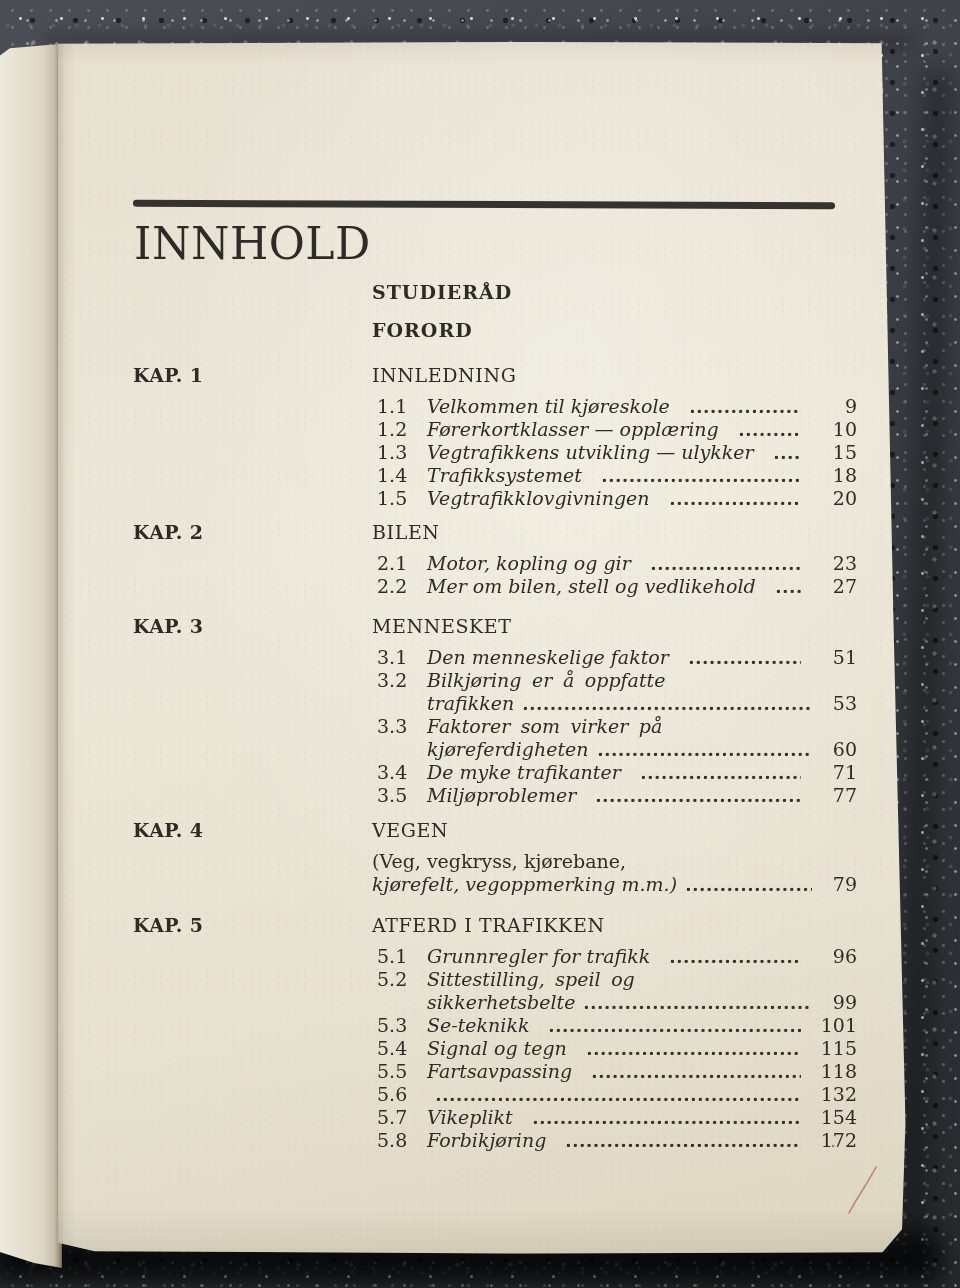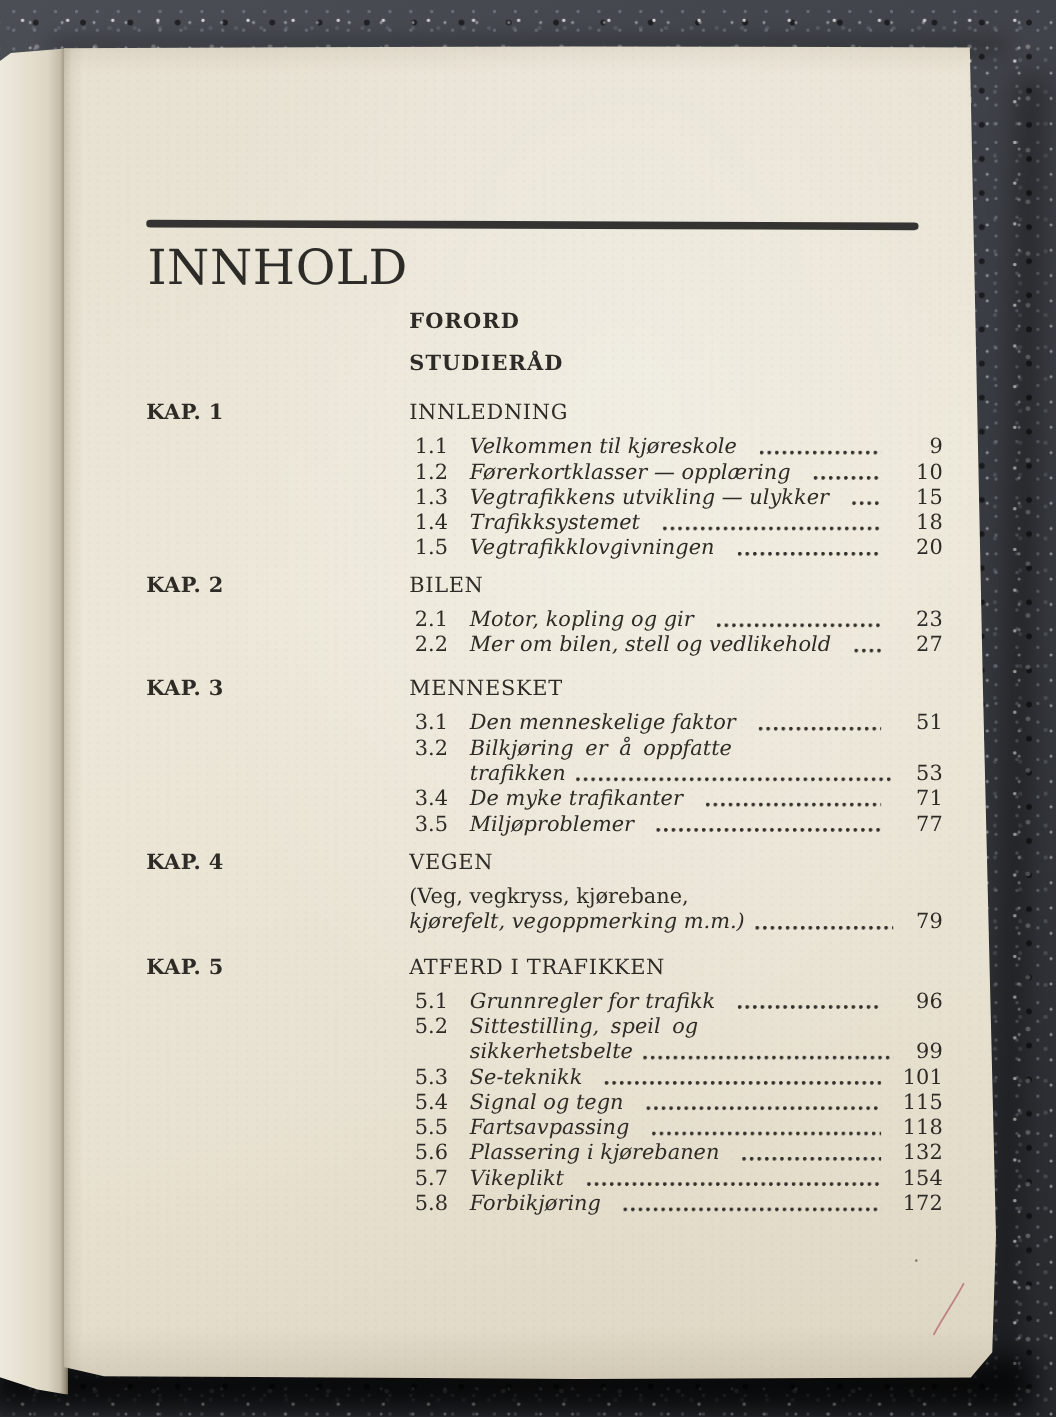--- a/index.html
+++ b/index.html
@@ -84,22 +84,22 @@
 
 <div class="page-left"></div>
 
 <div class="page-main">
   <div class="content">
 
     <div class="rule"></div>
     <h1 class="title">INNHOLD</h1>
 
     <div class="front">
+      <div class="front-item">STUDIERÅD</div>
       <div class="front-item">FORORD</div>
-      <div class="front-item">STUDIERÅD</div>
     </div>
 
     <section class="sec sec-1">
       <div class="kap">KAP. 1</div>
       <div class="sec-body">
         <div class="heading">INNLEDNING</div>
         <div class="entries">
           <div class="entry">
             <span class="num">1.1</span>
             <span class="t">Velkommen til kjøreskole</span>
@@ -171,20 +171,31 @@
             <span class="wrap">
               <span class="t sp1">Bilkjøring er å oppfatte</span>
               <span class="l2">
                 <span class="t2">trafikken</span>
                 <span class="leader"></span>
                 <span class="pg">53</span>
               </span>
             </span>
           </div>
           <div class="entry">
+            <span class="num">3.3</span>
+            <span class="wrap">
+              <span class="t sp1">Faktorer som virker på</span>
+              <span class="l2">
+                <span class="t2">kjøreferdigheten</span>
+                <span class="leader"></span>
+                <span class="pg">60</span>
+              </span>
+            </span>
+          </div>
+          <div class="entry">
             <span class="num">3.4</span>
             <span class="t">De myke trafikanter</span>
             <span class="leader"></span>
             <span class="pg">71</span>
           </div>
           <div class="entry">
             <span class="num">3.5</span>
             <span class="t">Miljøproblemer</span>
             <span class="leader"></span>
             <span class="pg">77</span>
@@ -243,21 +254,20 @@
             <span class="pg">115</span>
           </div>
           <div class="entry">
             <span class="num">5.5</span>
             <span class="t">Fartsavpassing</span>
             <span class="leader"></span>
             <span class="pg">118</span>
           </div>
           <div class="entry">
             <span class="num">5.6</span>
-            <span class="t">Plassering i kjørebanen</span>
             <span class="leader"></span>
             <span class="pg">132</span>
           </div>
           <div class="entry">
             <span class="num">5.7</span>
             <span class="t">Vikeplikt</span>
             <span class="leader"></span>
             <span class="pg">154</span>
           </div>
           <div class="entry">

